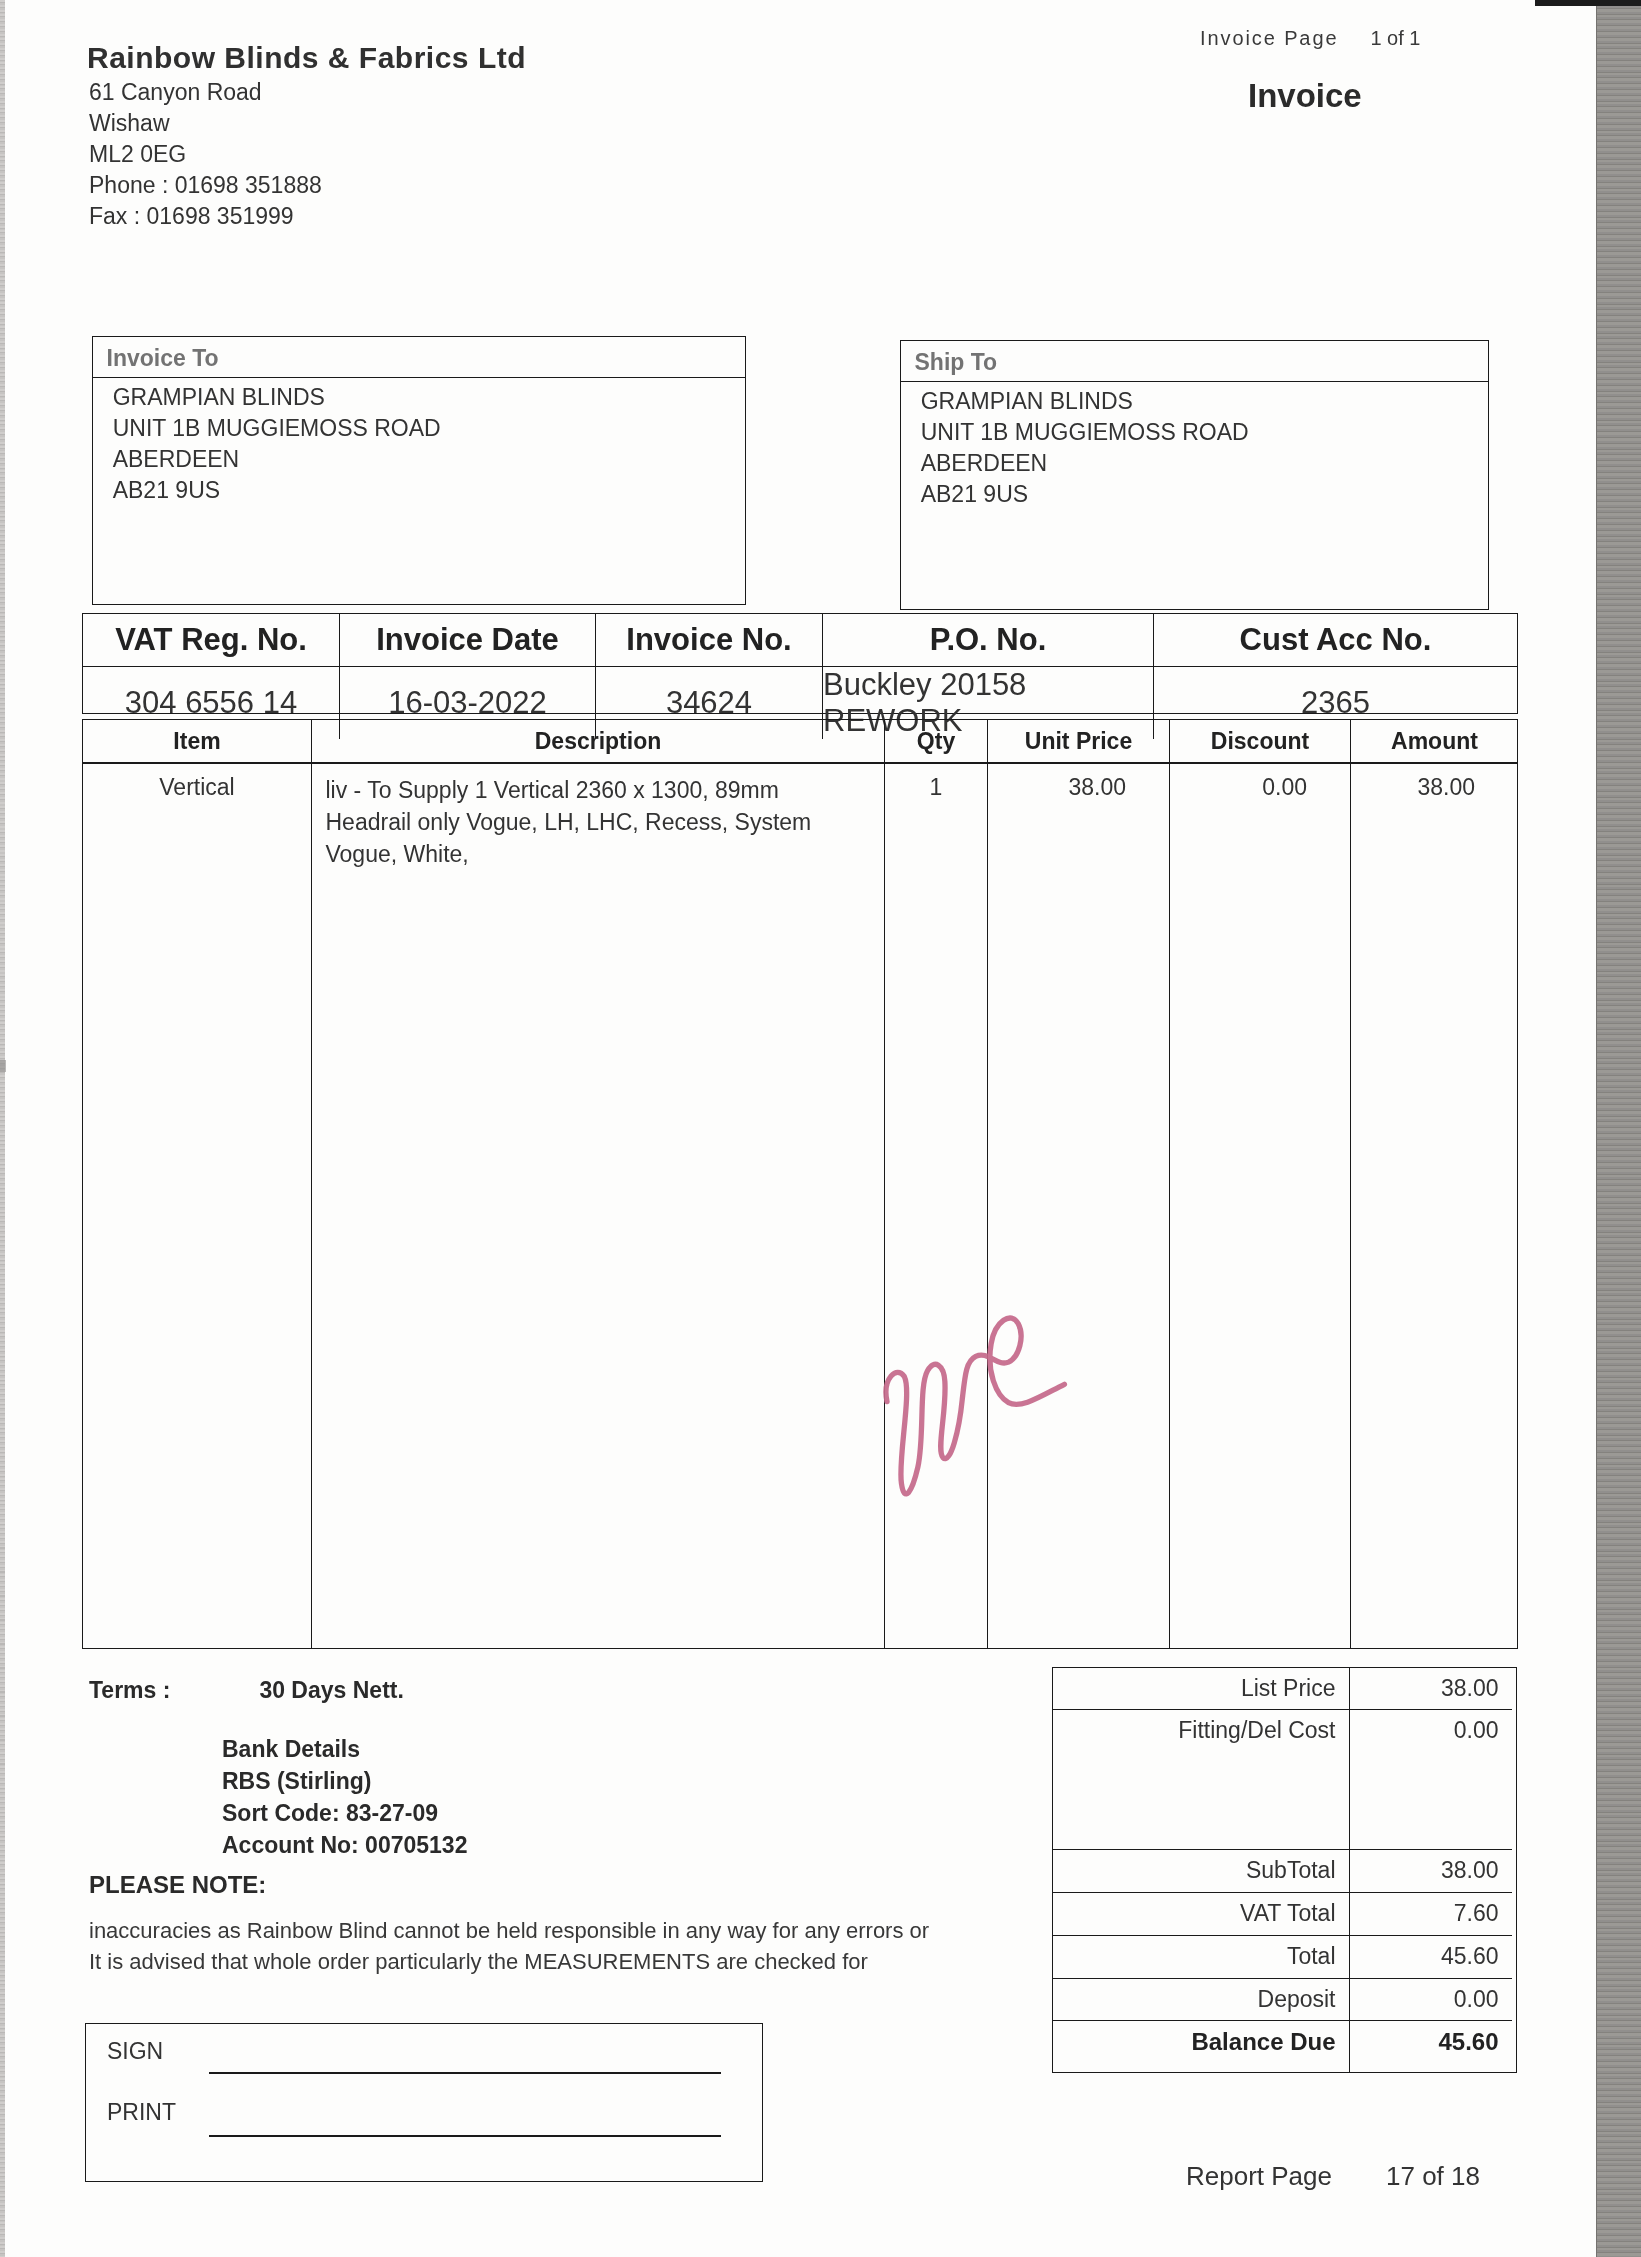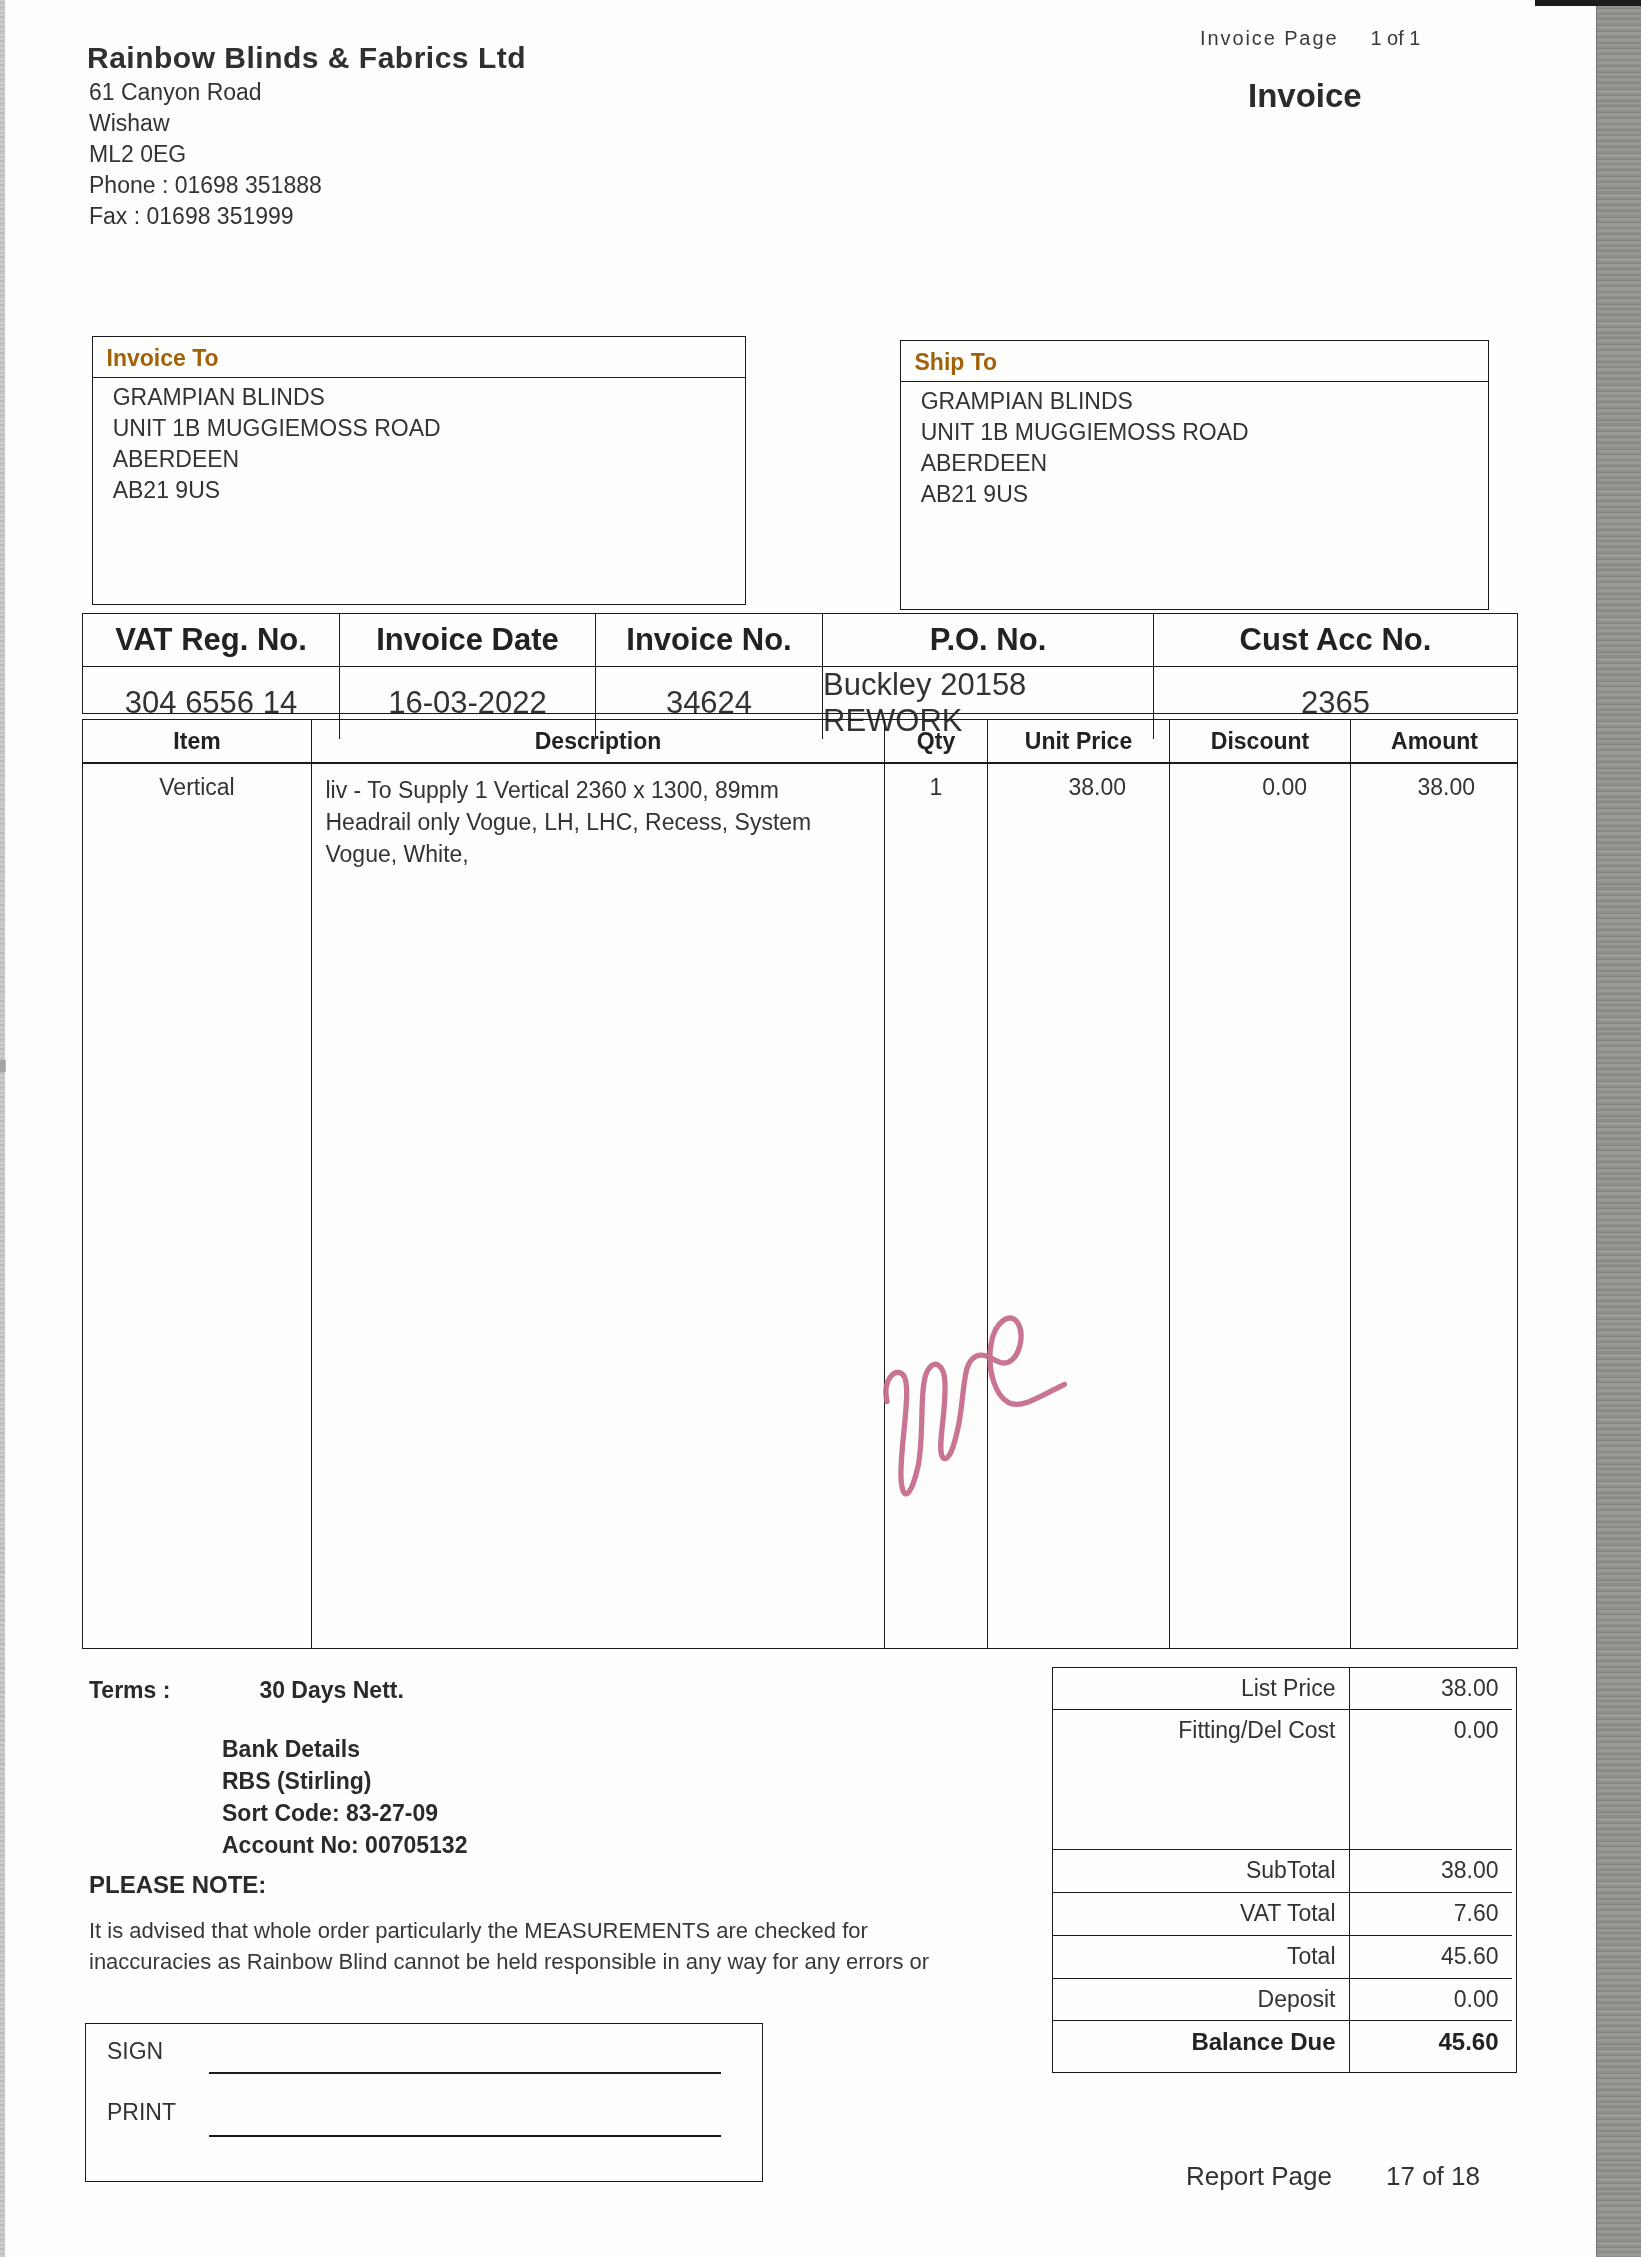--- a/index.html
+++ b/index.html
@@ -23,21 +23,21 @@
   .page-head .lbl{letter-spacing:1.9px;}
   .company-name{left:87px;top:41px;font-size:30px;font-weight:bold;color:#303030;letter-spacing:0.5px;}
   .company-address{left:89px;top:77px;font-size:23px;line-height:31px;color:#333;}
   .invoice-title{left:1248px;top:77px;font-size:33px;font-weight:bold;color:#2b2b2b;}
 
   
   .addr-box{border:1.9px solid #1a1a1a;background:transparent;}
   .box-invoice-to{left:92px;top:336px;width:652px;height:267px;}
   .box-ship-to{left:900px;top:340px;width:587px;height:268px;}
   .addr-box .hd{height:41px;border-bottom:1.9px solid #1a1a1a;font-size:23px;font-weight:bold;
-    padding:7.7px 0 0 13.5px;box-sizing:border-box;color:#a16207;}
+    padding:7.7px 0 0 13.5px;box-sizing:border-box;color:#737373;}
   .addr-box .bd{padding:3.9px 0 0 7.7px;font-size:23px;line-height:31px;color:#333;margin-left:12px;}
 
   
   .meta-table{left:82px;top:613px;width:1434px;height:99px;border:1.9px solid #1a1a1a;
     display:grid;grid-template-columns:257px 256px 227px 331px 363px;grid-template-rows:53px 1fr;}
   .meta-table .cell{display:flex;align-items:center;justify-content:center;box-sizing:border-box;
     font-size:31px;color:#333;border-right:1.9px solid #1a1a1a;}
   .meta-table .cell:nth-child(5n){border-right:none;}
   .meta-table .h{font-weight:bold;border-bottom:1.9px solid #1a1a1a;color:#222;}
 
@@ -185,22 +185,22 @@
 
 <div class="abs bank-block">
   <div>Bank Details</div>
   <div>RBS (Stirling)</div>
   <div>Sort Code: 83-27-09</div>
   <div>Account No: 00705132</div>
 </div>
 
 <div class="abs please-note">PLEASE NOTE:</div>
 <div class="abs note-text">
+  <div>inaccuracies as Rainbow Blind cannot be held responsible in any way for any errors or</div>
   <div>It is advised that whole order particularly the MEASUREMENTS are checked for</div>
-  <div>inaccuracies as Rainbow Blind cannot be held responsible in any way for any errors or</div>
 </div>
 
 <div class="abs totals-box">
   <div class="tcell tlabel">List Price</div>
   <div class="tcell">38.00</div>
   <div class="tcell tlabel">Fitting/Del Cost</div>
   <div class="tcell">0.00</div>
   <div class="tcell tlabel">SubTotal</div>
   <div class="tcell">38.00</div>
   <div class="tcell tlabel">VAT Total</div>

